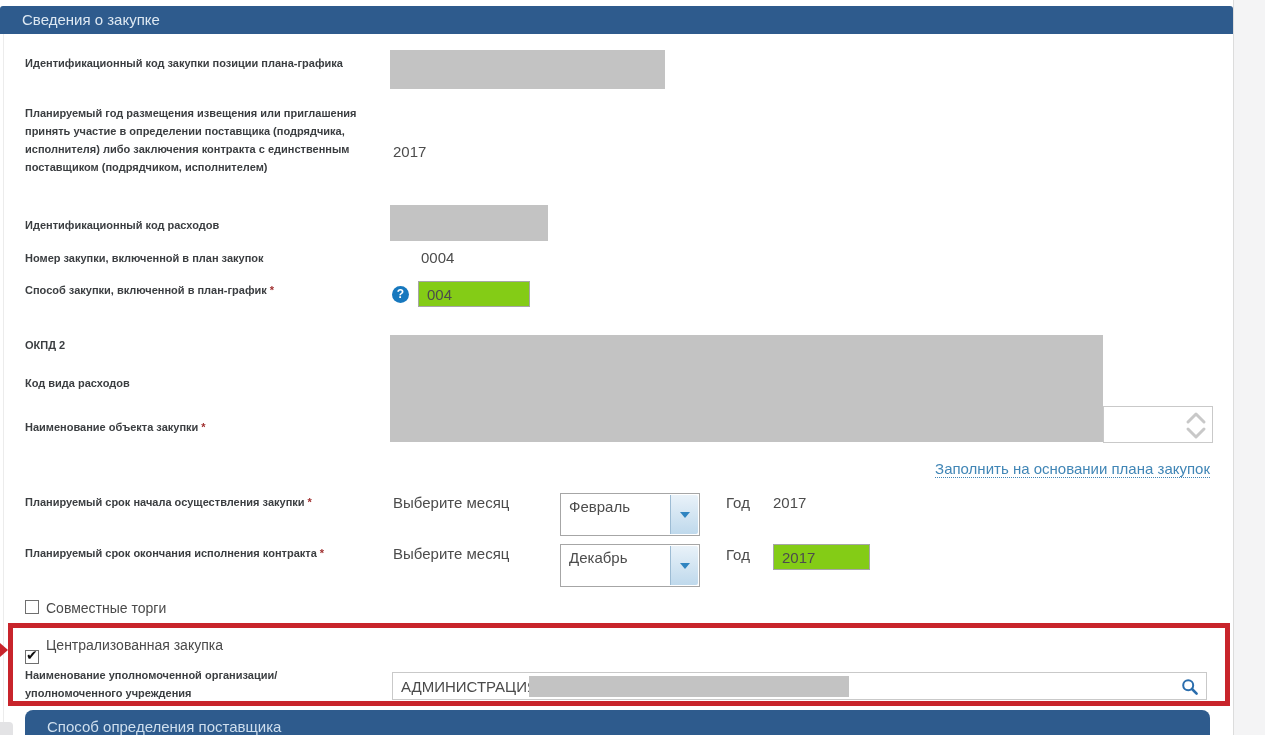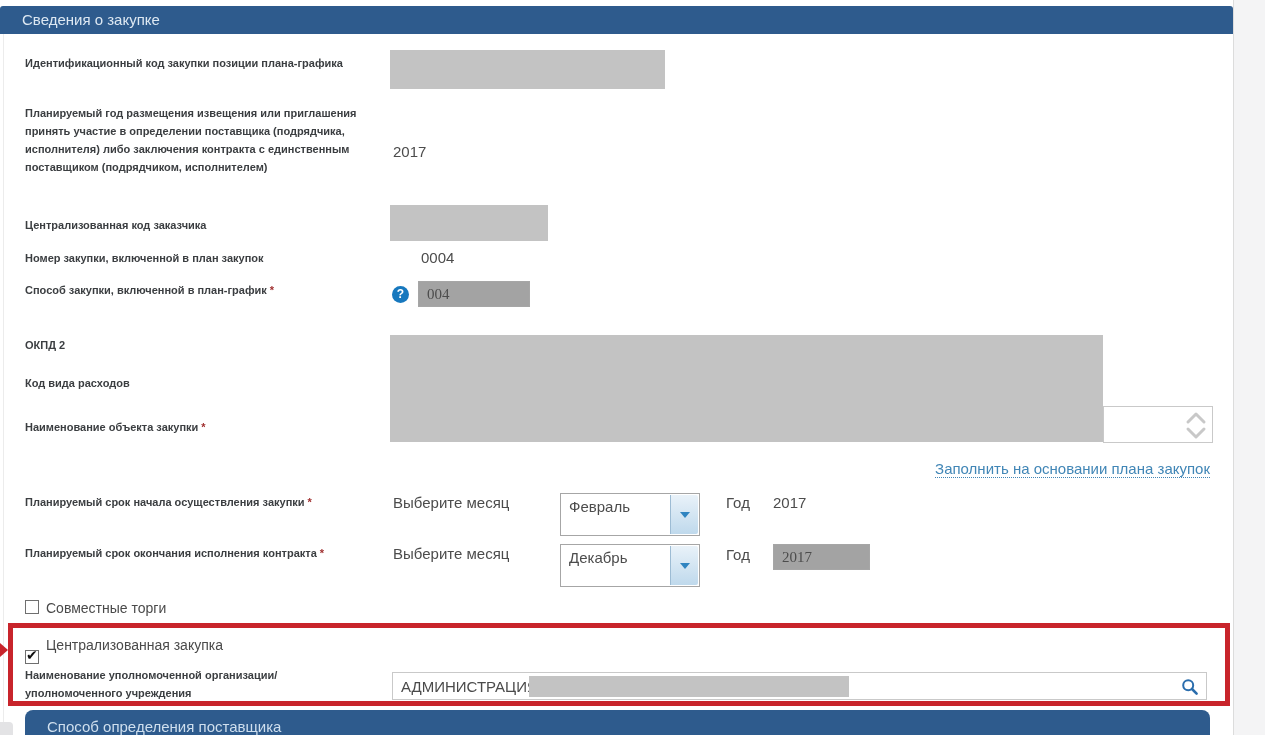--- a/index.html
+++ b/index.html
@@ -28,22 +28,22 @@
 
   .lbl{
     color:#3b3e41;font-size:11px;font-weight:bold;line-height:18px;
   }
   .req{color:#a03030;font-weight:bold;margin-left:3px;}
   .val{color:#4c4c4c;font-size:15px;line-height:18px;}
 
   .redact{background:#c3c3c3;}
 
   .txt-input{
-    box-sizing:border-box;border:1px solid #a6a6a6;background:#a3a3a3;
-    font-family:Liberation Serif, serif;
+    box-sizing:border-box;border:1px solid #a6a6a6;background:#84cc16;
+    font-family:Liberation Sans, sans-serif;
     font-size:15px;color:#4c4c4c;padding:12px 8px;outline:none;
   }
 
   .help-icon{
     width:17px;height:17px;border-radius:50%;background:#1778be;
     color:#fff;font-size:12px;font-weight:bold;text-align:center;line-height:17px;
     cursor:pointer;
   }
 
   
@@ -119,21 +119,21 @@
 <div class="abs section-bar">
   <span>Сведения о закупке</span>
 </div>
 
 <div class="abs lbl" style="left:25px;top:54px;width:330px;">Идентификационный код закупки позиции плана-графика</div>
 <div class="abs redact" style="left:390px;top:50px;width:275px;height:39px;"></div>
 
 <div class="abs lbl" style="left:25px;top:104px;width:345px;">Планируемый год размещения извещения или приглашения принять участие в определении поставщика (подрядчика, исполнителя) либо заключения контракта с единственным поставщиком (подрядчиком, исполнителем)</div>
 <div class="abs val" style="left:393px;top:143px;">2017</div>
 
-<div class="abs lbl" style="left:25px;top:216px;width:345px;">Централизованная код заказчика</div>
+<div class="abs lbl" style="left:25px;top:216px;width:345px;">Идентификационный код расходов</div>
 <div class="abs redact" style="left:390px;top:205px;width:158px;height:36px;"></div>
 
 <div class="abs lbl" style="left:25px;top:249px;width:345px;">Номер закупки, включенной в план закупок</div>
 <div class="abs val" style="left:393px;top:249px;margin-left:28px;">0004</div>
 
 <div class="abs lbl" style="left:25px;top:281px;width:345px;">
   <span>Способ закупки, включенной в план-график</span><span class="req">*</span>
 </div>
 <div class="abs help-icon" style="left:392px;top:286px;">?</div>
 <input class="abs txt-input" style="left: 418px; top: 281px; width: 112px; height: 26px;" value="004">

